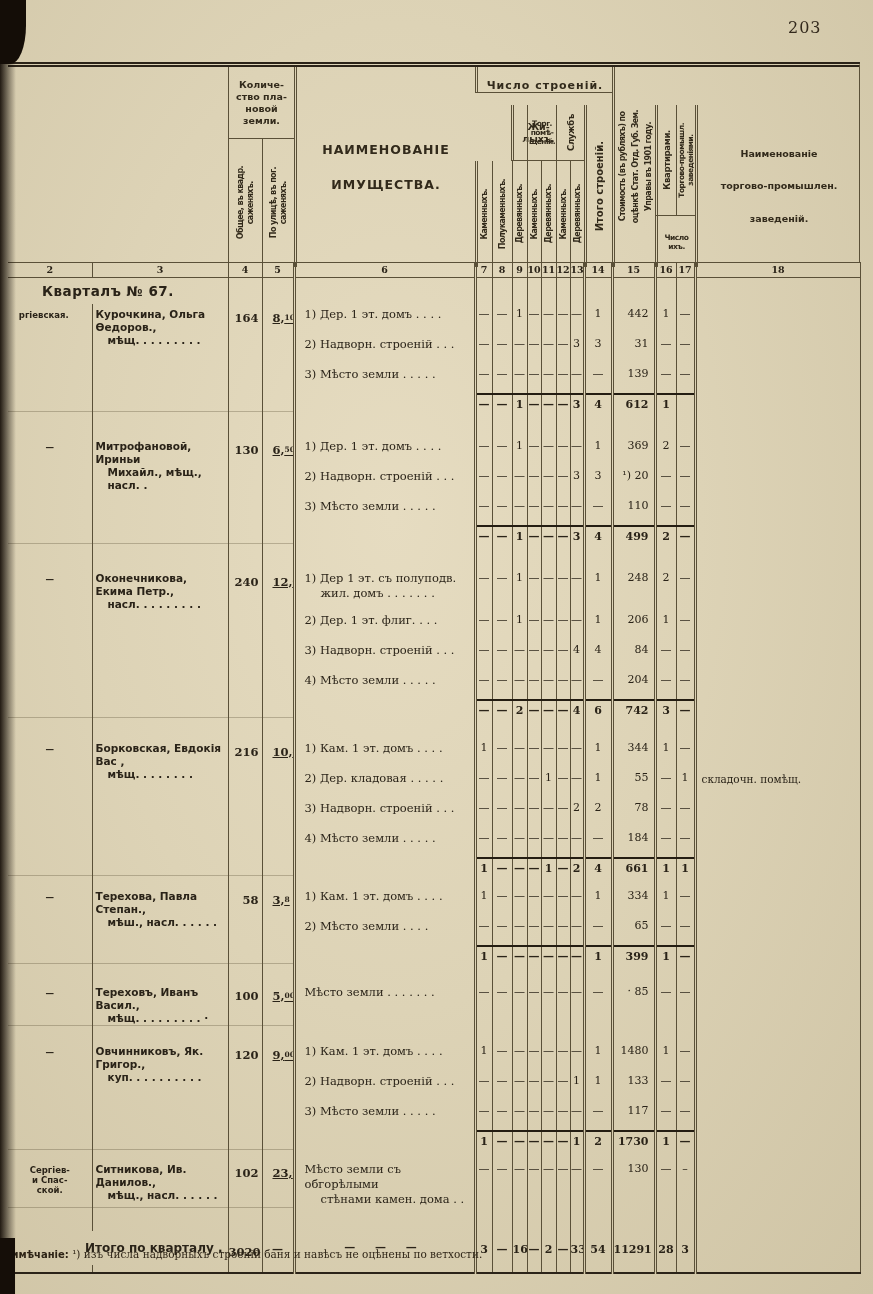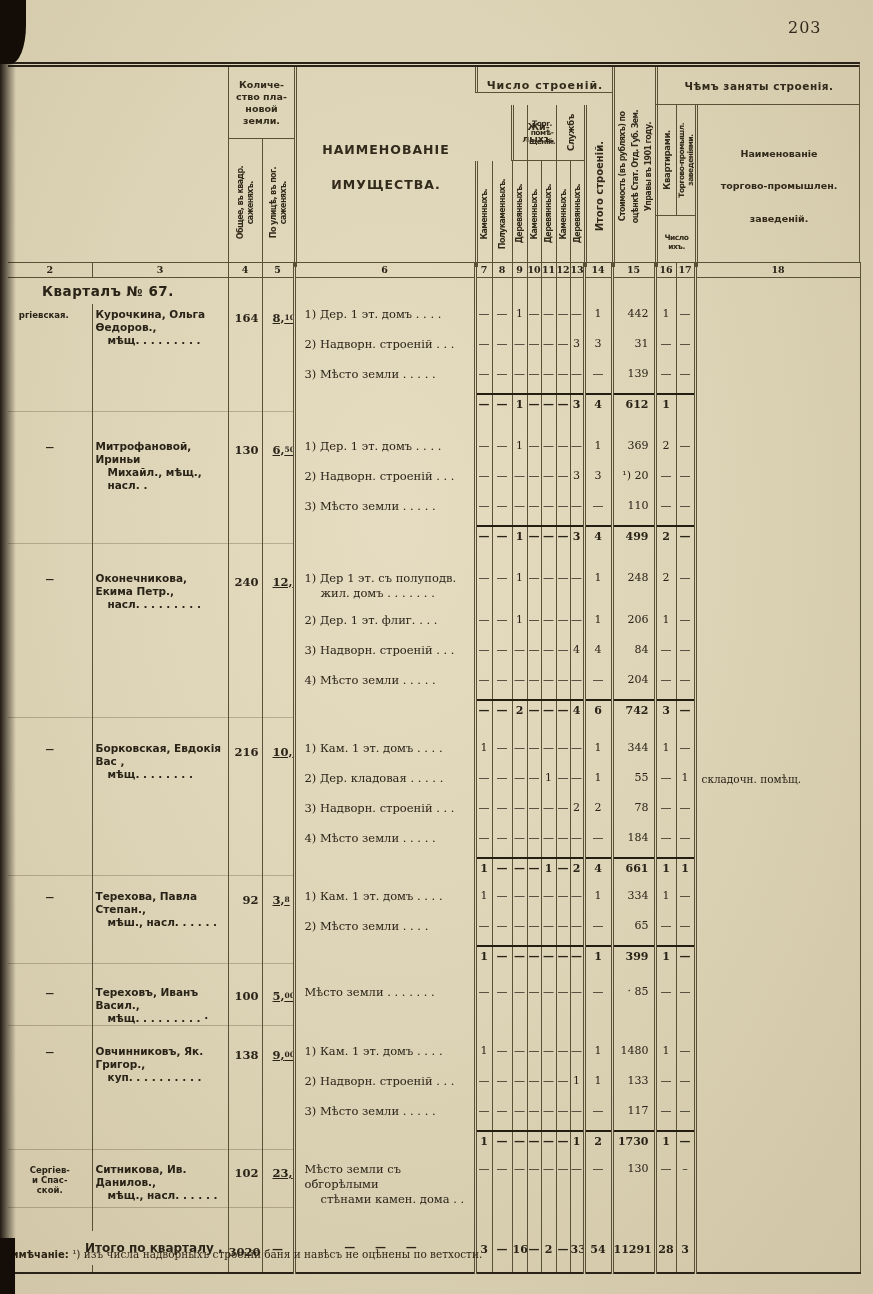--- a/index.html
+++ b/index.html
@@ -132,23 +132,20 @@
       <div class="hc bl2" style="left:576px;top:38px;width:28px;height:162px;">
         <span class="vert f10">Итого строеній.</span>
       </div>
       <div class="hc bl2" style="left:604px;top:0;width:43px;height:200px;">
         <div class="vert f8" style="line-height:13px;">
           <div>Стоимость (въ рубляхъ) по</div>
           <div>оцѣнкѣ Стат. Отд. Губ. Зем.</div>
           <div>Управы въ 1901 году.</div>
         </div>
       </div>
-      <div class="hc bl2 bb" style="left:647px;top:0;width:205px;height:38px;font-size:10.5px;letter-spacing:.5px;">
-        <span>Чѣмъ заняты строенія.</span>
-      </div>
       <div class="hc bl2" style="left:647px;top:38px;width:21px;height:110px;">
         <span class="vert f85">Квартирами.</span>
       </div>
       <div class="hc bl1" style="left:668px;top:38px;width:19px;height:110px;">
         <div class="vert f75">
           <div>Торгово-промышл.</div>
           <div>заведеніями.</div>
         </div>
       </div>
       <div class="hc bl2 bt f75" style="left:647px;top:148px;width:40px;height:52px;">
@@ -636,21 +633,21 @@
             <td class="dl"></td>
           </tr>
           <tr style="height: 30px;">
             <td class="street" rowspan="3">
               <div>—</div>
             </td>
             <td class="owner sl" rowspan="3">
               <div>Терехова, Павла Степан.,</div>
               <div class="cont">мѣш., насл.   .  .  .  .  .</div>
             </td>
-            <td class="lt sl" rowspan="3">92</td>
+            <td class="lt sl" rowspan="3">58</td>
             <td class="ls sl" rowspan="3">3,<span class="fr">8</span></td>
             <td class="prop dl">
               <div>1) Кам. 1 эт. домъ  .  .  .  .</div>
             </td>
             <td class="num dl">1</td>
             <td class="num sl">—</td>
             <td class="num sl">—</td>
             <td class="num sl">—</td>
             <td class="num sl">—</td>
             <td class="num sl">—</td>
@@ -758,21 +755,21 @@
             <td class="dl"></td>
           </tr>
           <tr style="height: 30px;">
             <td class="street" rowspan="4">
               <div>—</div>
             </td>
             <td class="owner sl" rowspan="4">
               <div>Овчинниковъ,  Як. Григор.,</div>
               <div class="cont">куп. .  .  .  .  .  .  .  .  .</div>
             </td>
-            <td class="lt sl" rowspan="4">138</td>
+            <td class="lt sl" rowspan="4">120</td>
             <td class="ls sl" rowspan="4">9,<span class="fr">00</span></td>
             <td class="prop dl">
               <div>1) Кам. 1 эт. домъ  .  .  .  .</div>
             </td>
             <td class="num dl">1</td>
             <td class="num sl">—</td>
             <td class="num sl">—</td>
             <td class="num sl">—</td>
             <td class="num sl">—</td>
             <td class="num sl">—</td>

